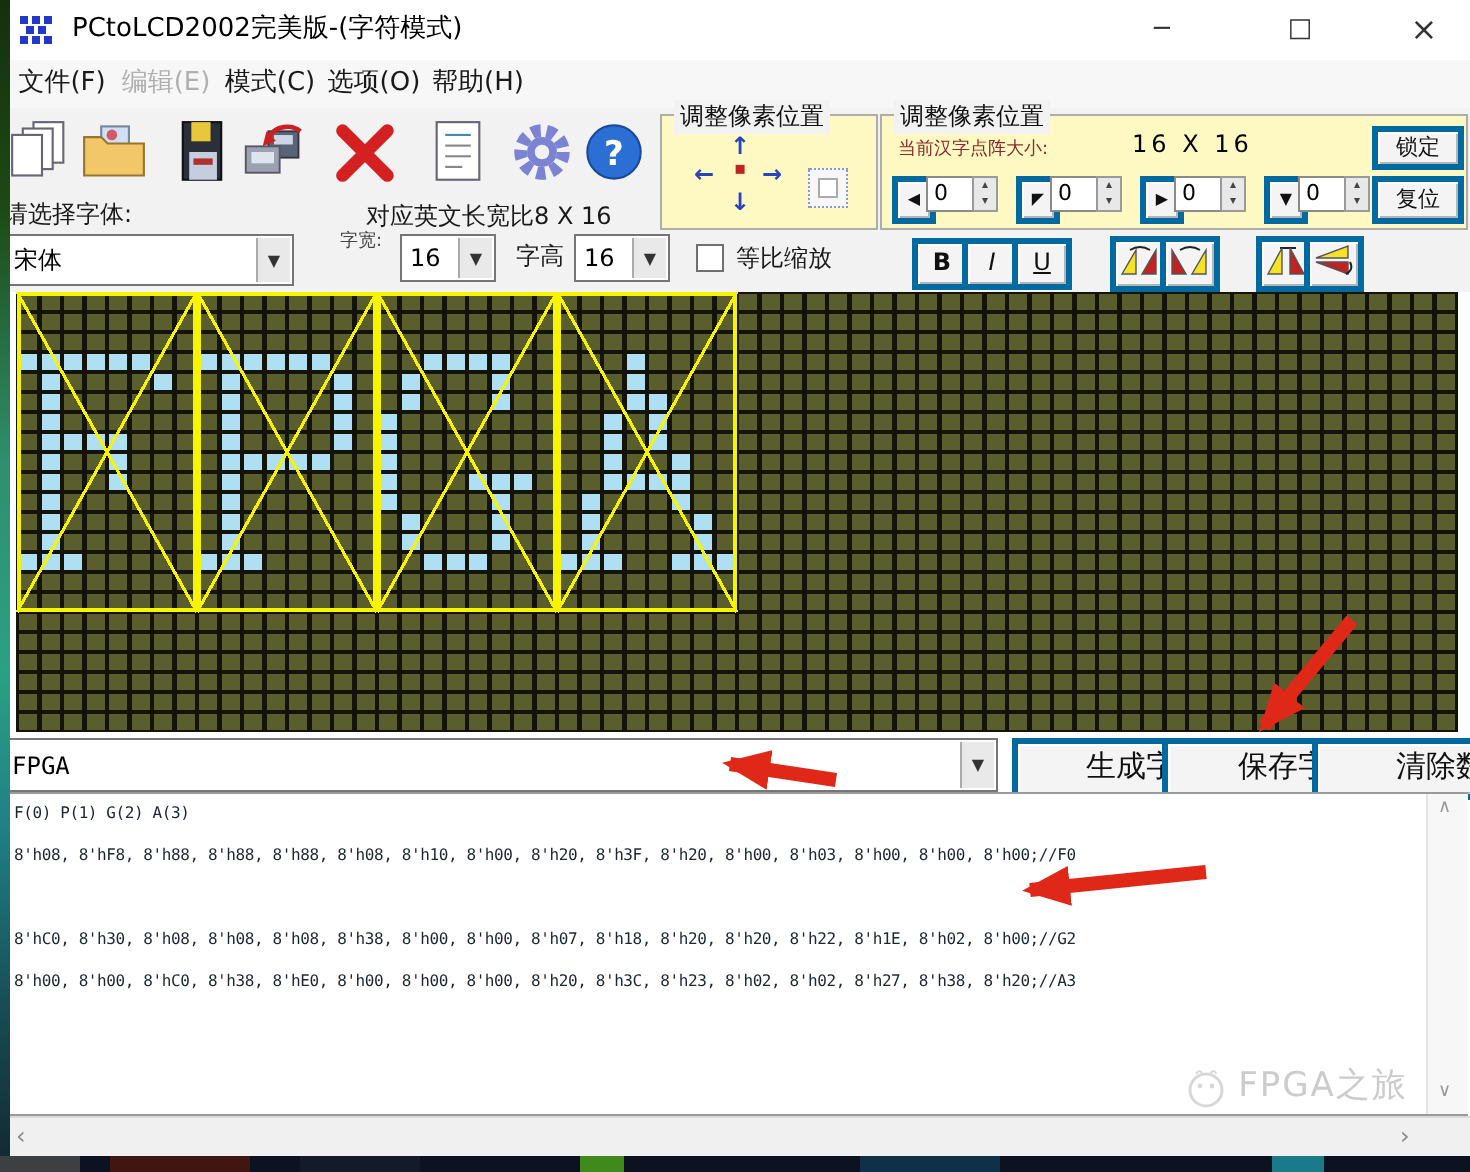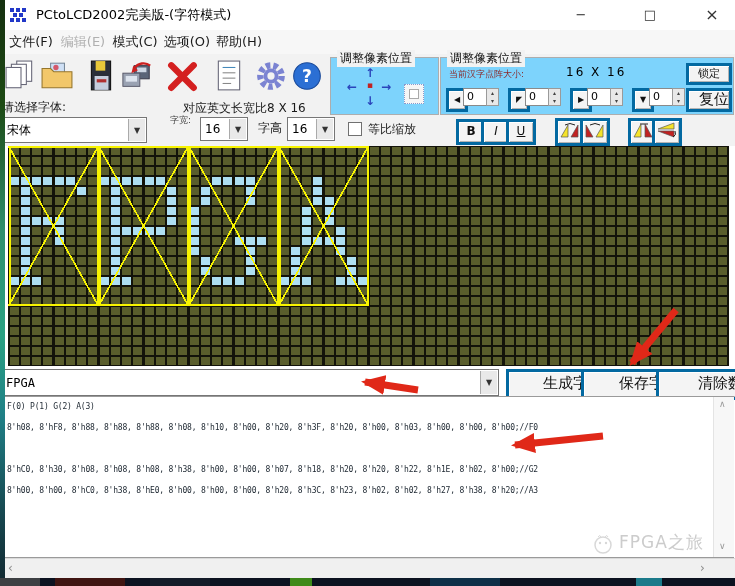--- a/index.html
+++ b/index.html
@@ -11,21 +11,21 @@
   .title-text{left:36px;top:0;height:30px;line-height:30px;font-size:13px;color:#000;white-space:nowrap;}
   .win-btn{top:0;width:46px;height:30px;text-align:center;line-height:30px;font-size:13px;color:#333;}
   
   .menubar{left:0;top:30px;width:735px;height:24px;background:#f7f7f7;}
   .menu-item{top:0;height:24px;line-height:24px;font-size:13px;color:#1a1a1a;text-align:center;width:50px;}
   .menu-item.disabled{color:#b0b0b0;}
   
   .toolband{left:0;top:54px;width:735px;height:92px;background:#f2f2f2;}
   .tool-btn{top:3px;width:34px;height:40px;background:transparent;}
   .tool-btn svg{width:32px;height:34px;display:block;margin:2px auto;}
-  .grp{border:1px solid #adadad;background:#7dd3fc;}
+  .grp{border:1px solid #adadad;background:#fef9c3;}
   .grp-title{position:absolute;top:-8px;left:6px;background:#f2f2f2;padding:0 3px;font-size:12px;color:#111;white-space:nowrap;}
   .mini-label{font-size:9px;color:#8a2a2a;white-space:nowrap;}
   .btn3d{background:#f4f4f4;border:3px solid #0369a1;box-shadow:inset 1px 1px 0 #fff,inset -1px -1px 0 #b4b4b4;
          font-size:12px;color:#111;text-align:center;}
   .spin-field{background:#fff;border:1px solid #8a8a8a;font-size:11px;line-height:16px;padding-left:3px;color:#000;}
   .spin-btns{width:11px;border:1px solid #9a9a9a;background:#e8e8e8;font-size:6px;color:#444;text-align:center;line-height:8px;}
   .combo{background:#fff;border:1px solid #767676;}
   .combo-text{position:absolute;left:4px;top:0;bottom:0;font-size:12px;display:flex;align-items:center;color:#000;white-space:nowrap;}
   .combo-arrow{position:absolute;right:1px;top:1px;bottom:1px;width:16px;background:#e9e9e9;border-left:1px solid #aaa;
                text-align:center;color:#333;font-size:8px;display:flex;align-items:center;justify-content:center;}
@@ -168,21 +168,21 @@
       <span class="abs spin-btns" style="left:107px;top:30px;height:16px;">▴<br>▾</span>
 
       <span class="abs btn3d" style="left:129px;top:30px;width:16px;height:18px;line-height:17px;font-size:8px;">▶</span>
       <span class="abs spin-field" style="left:146px;top:30px;width:20px;height:16px;">0</span>
       <span class="abs spin-btns" style="left:169px;top:30px;height:16px;">▴<br>▾</span>
 
       <span class="abs btn3d" style="left:191px;top:30px;width:16px;height:18px;line-height:17px;font-size:8px;">▼</span>
       <span class="abs spin-field" style="left:208px;top:30px;width:20px;height:16px;">0</span>
       <span class="abs spin-btns" style="left:231px;top:30px;height:16px;">▴<br>▾</span>
 
-      <span class="abs btn3d" style="left:245px;top:30px;width:40px;height:18px;line-height:17px;font-size:15px;text-align:right;">复位</span>
+      <span class="abs btn3d" style="left:245px;top:30px;width:40px;height:18px;line-height:17px;font-size:11px;">复位</span>
     </div>
 
     <span class="abs small-label" style="left:2px;top:45px;">请选择字体:</span>
     <span class="abs small-label" style="left:183px;top:46px;">对应英文长宽比8 X 16</span>
 
     <span class="abs combo" style="left:2px;top:63px;width:143px;height:24px;">
       <span class="combo-text">宋体</span>
       <span class="combo-arrow">▼</span>
     </span>
     <span class="abs mini-label" style="left:170px;top:60px;color:#444;">字宽:</span>

